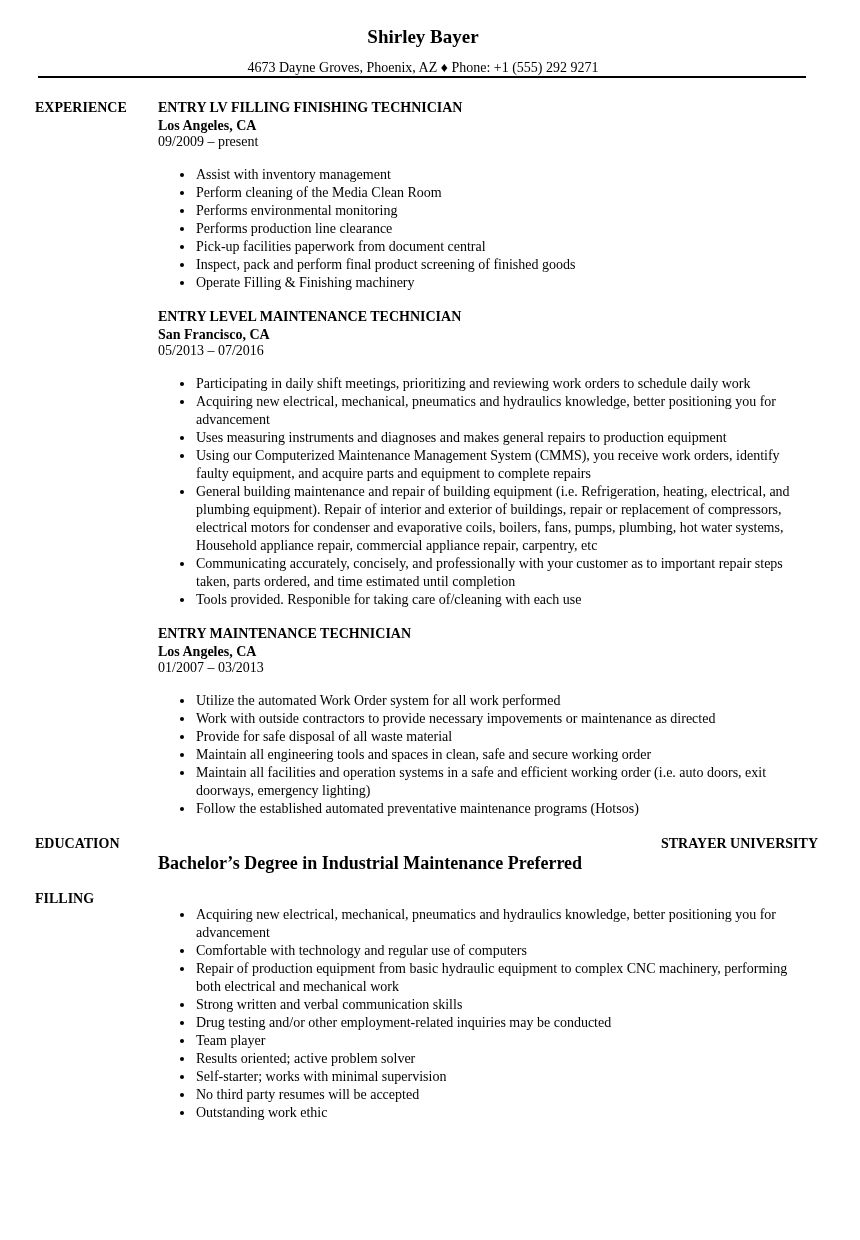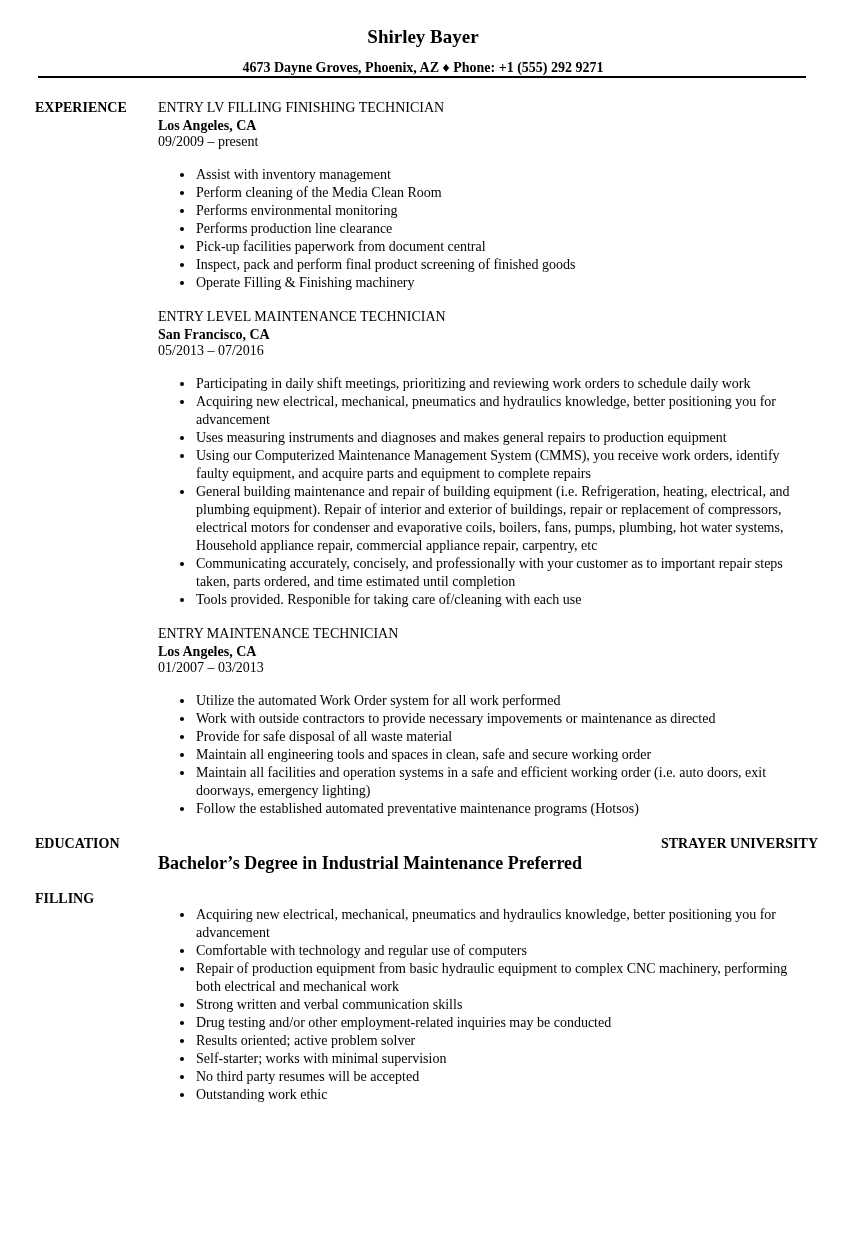--- a/index.html
+++ b/index.html
@@ -4,29 +4,29 @@
 <style>
   html, body { margin: 0; padding: 0; background: #ffffff; }
   body {
     width: 860px; height: 1240px; position: relative; overflow: hidden;
     font-family: "Liberation Serif", "DejaVu Serif", serif;
     color: #000000;
     font-size: 14px;
   }
   .header { position: absolute; left: 0; top: 0; width: 860px; text-align: center; }
   .name { position: absolute; top: 26px; left: 0; width: 846px; text-align: center; font-weight: bold; font-size: 19px; line-height: 22px; }
-  .contact { position: absolute; top: 59px; left: 0; width: 846px; text-align: center; font-weight: bold; font-size: 14px; line-height: 17px; }
+  .contact { position: absolute; top: 59px; left: 0; width: 846px; text-align: center; font-weight: normal; font-size: 14px; line-height: 17px; }
   .rule { position: absolute; top: 76px; left: 38px; width: 768px; height: 2px; background: #000; }
 
   .section { position: absolute; left: 0; width: 860px; }
   .section-label { position: absolute; left: 35px; top: 0; font-weight: bold; font-size: 14px; line-height: 18px; }
   .section-body { position: absolute; left: 158px; top: 0; width: 660px; }
 
   .job { margin-bottom: 16px; }
-  .job-title { font-weight: normal; font-size: 14px; line-height: 18px; }
+  .job-title { font-weight: bold; font-size: 14px; line-height: 18px; }
   .job-loc { font-weight: bold; font-size: 14px; line-height: 17px; }
   .job-dates { font-size: 14px; line-height: 16px; }
   ul.bullets { margin: 16px; padding: 0; list-style: none; }
   ul.bullets li { position: relative; padding-left: 22px; font-size: 14px; line-height: 18px; }
   ul.bullets li .dot {
     position: absolute; left: 6px; top: 7px; width: 4px; height: 4px; border-radius: 50%; background: #000;
   }
   .edu-school { font-weight: bold; font-size: 14px; line-height: 18px; text-align: right; }
   .edu-degree { font-weight: bold; font-size: 18px; line-height: 20px; }
 </style>
@@ -100,19 +100,20 @@
 
 <div class="section" style="top:890px;">
   <div class="section-label">FILLING</div>
   <div class="section-body">
     <ul class="bullets">
       <li><span class="dot"></span><span>Acquiring new electrical, mechanical, pneumatics and hydraulics knowledge, better positioning you for advancement</span></li>
       <li><span class="dot"></span><span>Comfortable with technology and regular use of computers</span></li>
       <li><span class="dot"></span><span>Repair of production equipment from basic hydraulic equipment to complex CNC machinery, performing both electrical and mechanical work</span></li>
       <li><span class="dot"></span><span>Strong written and verbal communication skills</span></li>
       <li><span class="dot"></span><span>Drug testing and/or other employment-related inquiries may be conducted</span></li>
+      <li><span class="dot"></span><span>Team player</span></li>
       <li><span class="dot"></span><span>Results oriented; active problem solver</span></li>
       <li><span class="dot"></span><span>Self-starter; works with minimal supervision</span></li>
       <li><span class="dot"></span><span>No third party resumes will be accepted</span></li>
       <li><span class="dot"></span><span>Outstanding work ethic</span></li>
     </ul>
   </div>
 </div>
 
 </body></html>

